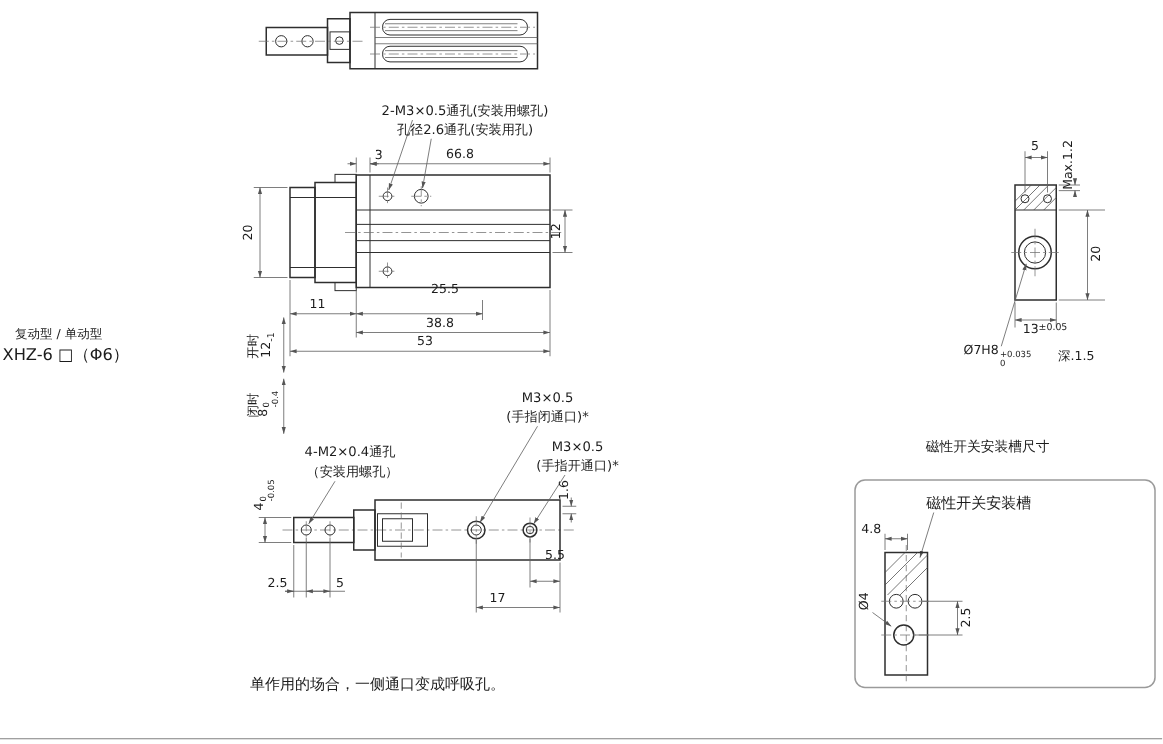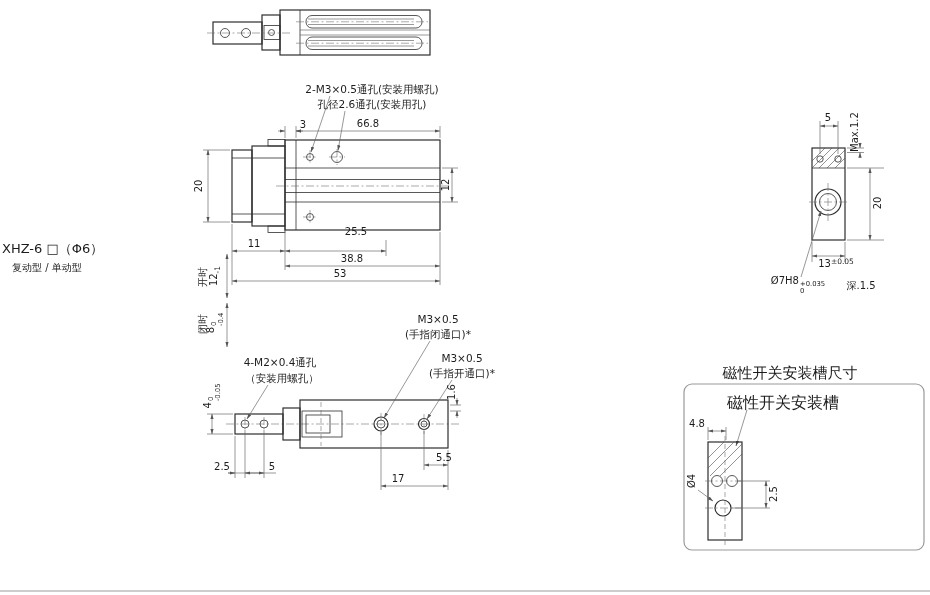--- a/index.html
+++ b/index.html
@@ -14,21 +14,21 @@
   .lead{fill:none;stroke:#606060;stroke-width:0.65;marker-end:url(#ar);}
   .cl  {stroke:#707070;stroke-width:0.6;stroke-dasharray:8 2.5 2 2.5;}
   .cl2 {stroke:#707070;stroke-width:0.6;stroke-dasharray:5 3;}
   .hatch{stroke:#4a4a4a;stroke-width:0.6;}
   .box {fill:none;stroke:#9a9a9a;stroke-width:1.2;}
   .lbl{position:absolute;font-size:10px;white-space:nowrap;line-height:1.15;}
   .c{transform:translate(-50%,-50%);}
   .v{transform:translate(-50%,-50%) rotate(-90deg);}
   .co{font-size:10.5px;}
   .note{font-size:12px;}
-  .ttl{font-size:13px;}
+  .ttl{font-size:13px;margin-top:36px;}
   .sub{font-size:7.5px;vertical-align:-3px;}
   .sup{font-size:7.5px;vertical-align:3px;}
   .stk{display:inline-flex;flex-direction:column;font-size:6.8px;line-height:7px;margin-left:1px;vertical-align:-2px;}
 </style>
 </head>
 <body>
 
 <div class="page">
 
   <svg width="930" height="595" viewBox="0 0 930 595">
@@ -253,23 +253,24 @@
   <div class="lbl c co" style="left:282px;top:378px">（安装用螺孔）</div>
   <div class="lbl v" style="left:212px;top:396px">
     <span>4</span><span class="stk">
         <span>0</span>
         <span>-0.05</span>
       </span>
   </div>
   <div class="lbl v" style="left:452px;top:392px">1.6</div>
   <div class="lbl c" style="left:222px;top:467px">2.5</div>
   <div class="lbl c" style="left:272px;top:467px">5</div>
-  <div class="lbl c" style="left:444px;top:458px">5.5</div>
+  <div class="lbl c" style="left:444px;top:445px">5.5</div>
   <div class="lbl c" style="left:398px;top:479px">17</div>
 
-
-  <div class="lbl c" style="left:790px;top:374px;font-size:15px">磁性开关安装槽尺寸</div>
-  <div class="lbl c" style="left:783px;top:403px;font-size:16px">磁性开关安装槽</div>
+  <div class="lbl note" style="left:200px;top:541px">单作用的场合，一侧通口变成呼吸孔。</div>
+
+  <div class="lbl c" style="left:790px;top:358px;font-size:11px">磁性开关安装槽尺寸</div>
+  <div class="lbl c" style="left:783px;top:403px;font-size:12px">磁性开关安装槽</div>
   <div class="lbl c" style="left:697px;top:424px">4.8</div>
   <div class="lbl v" style="left:692px;top:481px">Ø4</div>
   <div class="lbl v" style="left:774px;top:494px">2.5</div>
 
 </div>
 
 </body></html>

